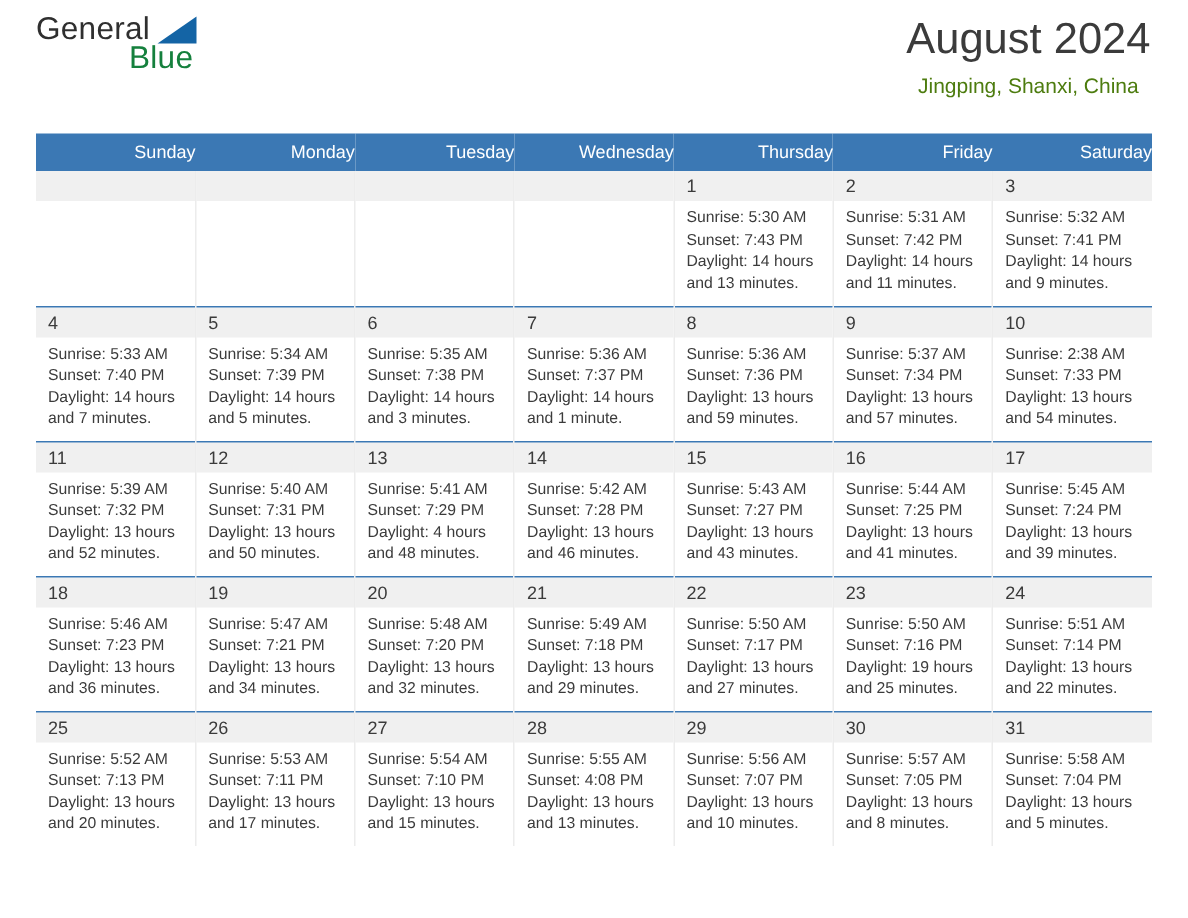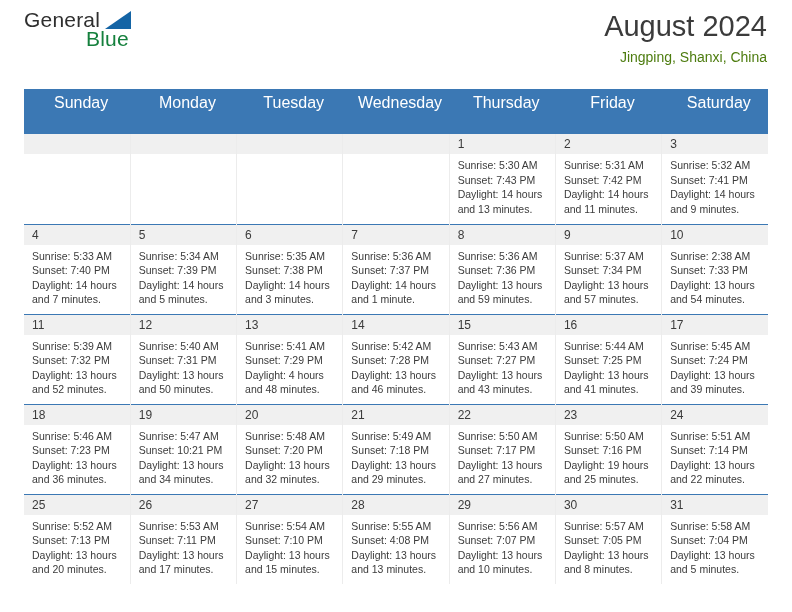--- a/index.html
+++ b/index.html
@@ -58,21 +58,21 @@
   .brand-triangle {
     position: absolute;
     left: 81px;
     top: 2px;
     width: 0;
     height: 0;
     border-left: 26px solid transparent;
     border-bottom: 18px solid #1464a5;
   }
   .title-block {
-    text-align: right;
+    text-align: center;
     padding-right: 1px;
   }
   .cal-title {
     font-size: 29px;
     color: #3b3b3b;
     font-weight: normal;
     line-height: 34px;
     white-space: nowrap;
   }
   .cal-subtitle {
@@ -85,24 +85,24 @@
 
   
   .calendar {
     width: 744px;
     border-collapse: collapse;
     table-layout: fixed;
   }
   .calendar th {
     background: #3b78b4;
     color: #ffffff;
-    font-size: 16px;
+    font-size: 12px;
     font-weight: normal;
-    text-align: center;
-    padding: 5px 0 22px 8px;
+    text-align: right;
+    padding: 5px 0 6px 8px;
     height: 21px;
     box-sizing: border-box;
   }
   .calendar td {
     width: 106.28px;
     height: 90px;
     vertical-align: top;
     padding: 0;
     border-left: 1px solid #ececec;
     border-top: 1px solid #3b78b4;
@@ -336,21 +336,21 @@
             <div class="cell-body">
               <div class="cell-line">Sunrise: 5:46 AM</div>
               <div class="cell-line">Sunset: 7:23 PM</div>
               <div class="cell-daylight">Daylight: 13 hours and 36 minutes.</div>
             </div>
           </td>
           <td>
             <span class="daynum">19</span>
             <div class="cell-body">
               <div class="cell-line">Sunrise: 5:47 AM</div>
-              <div class="cell-line">Sunset: 10:21 PM</div>
+              <div class="cell-line">Sunset: 7:21 PM</div>
               <div class="cell-daylight">Daylight: 13 hours and 34 minutes.</div>
             </div>
           </td>
           <td>
             <span class="daynum">20</span>
             <div class="cell-body">
               <div class="cell-line">Sunrise: 5:48 AM</div>
               <div class="cell-line">Sunset: 7:20 PM</div>
               <div class="cell-daylight">Daylight: 13 hours and 32 minutes.</div>
             </div>

